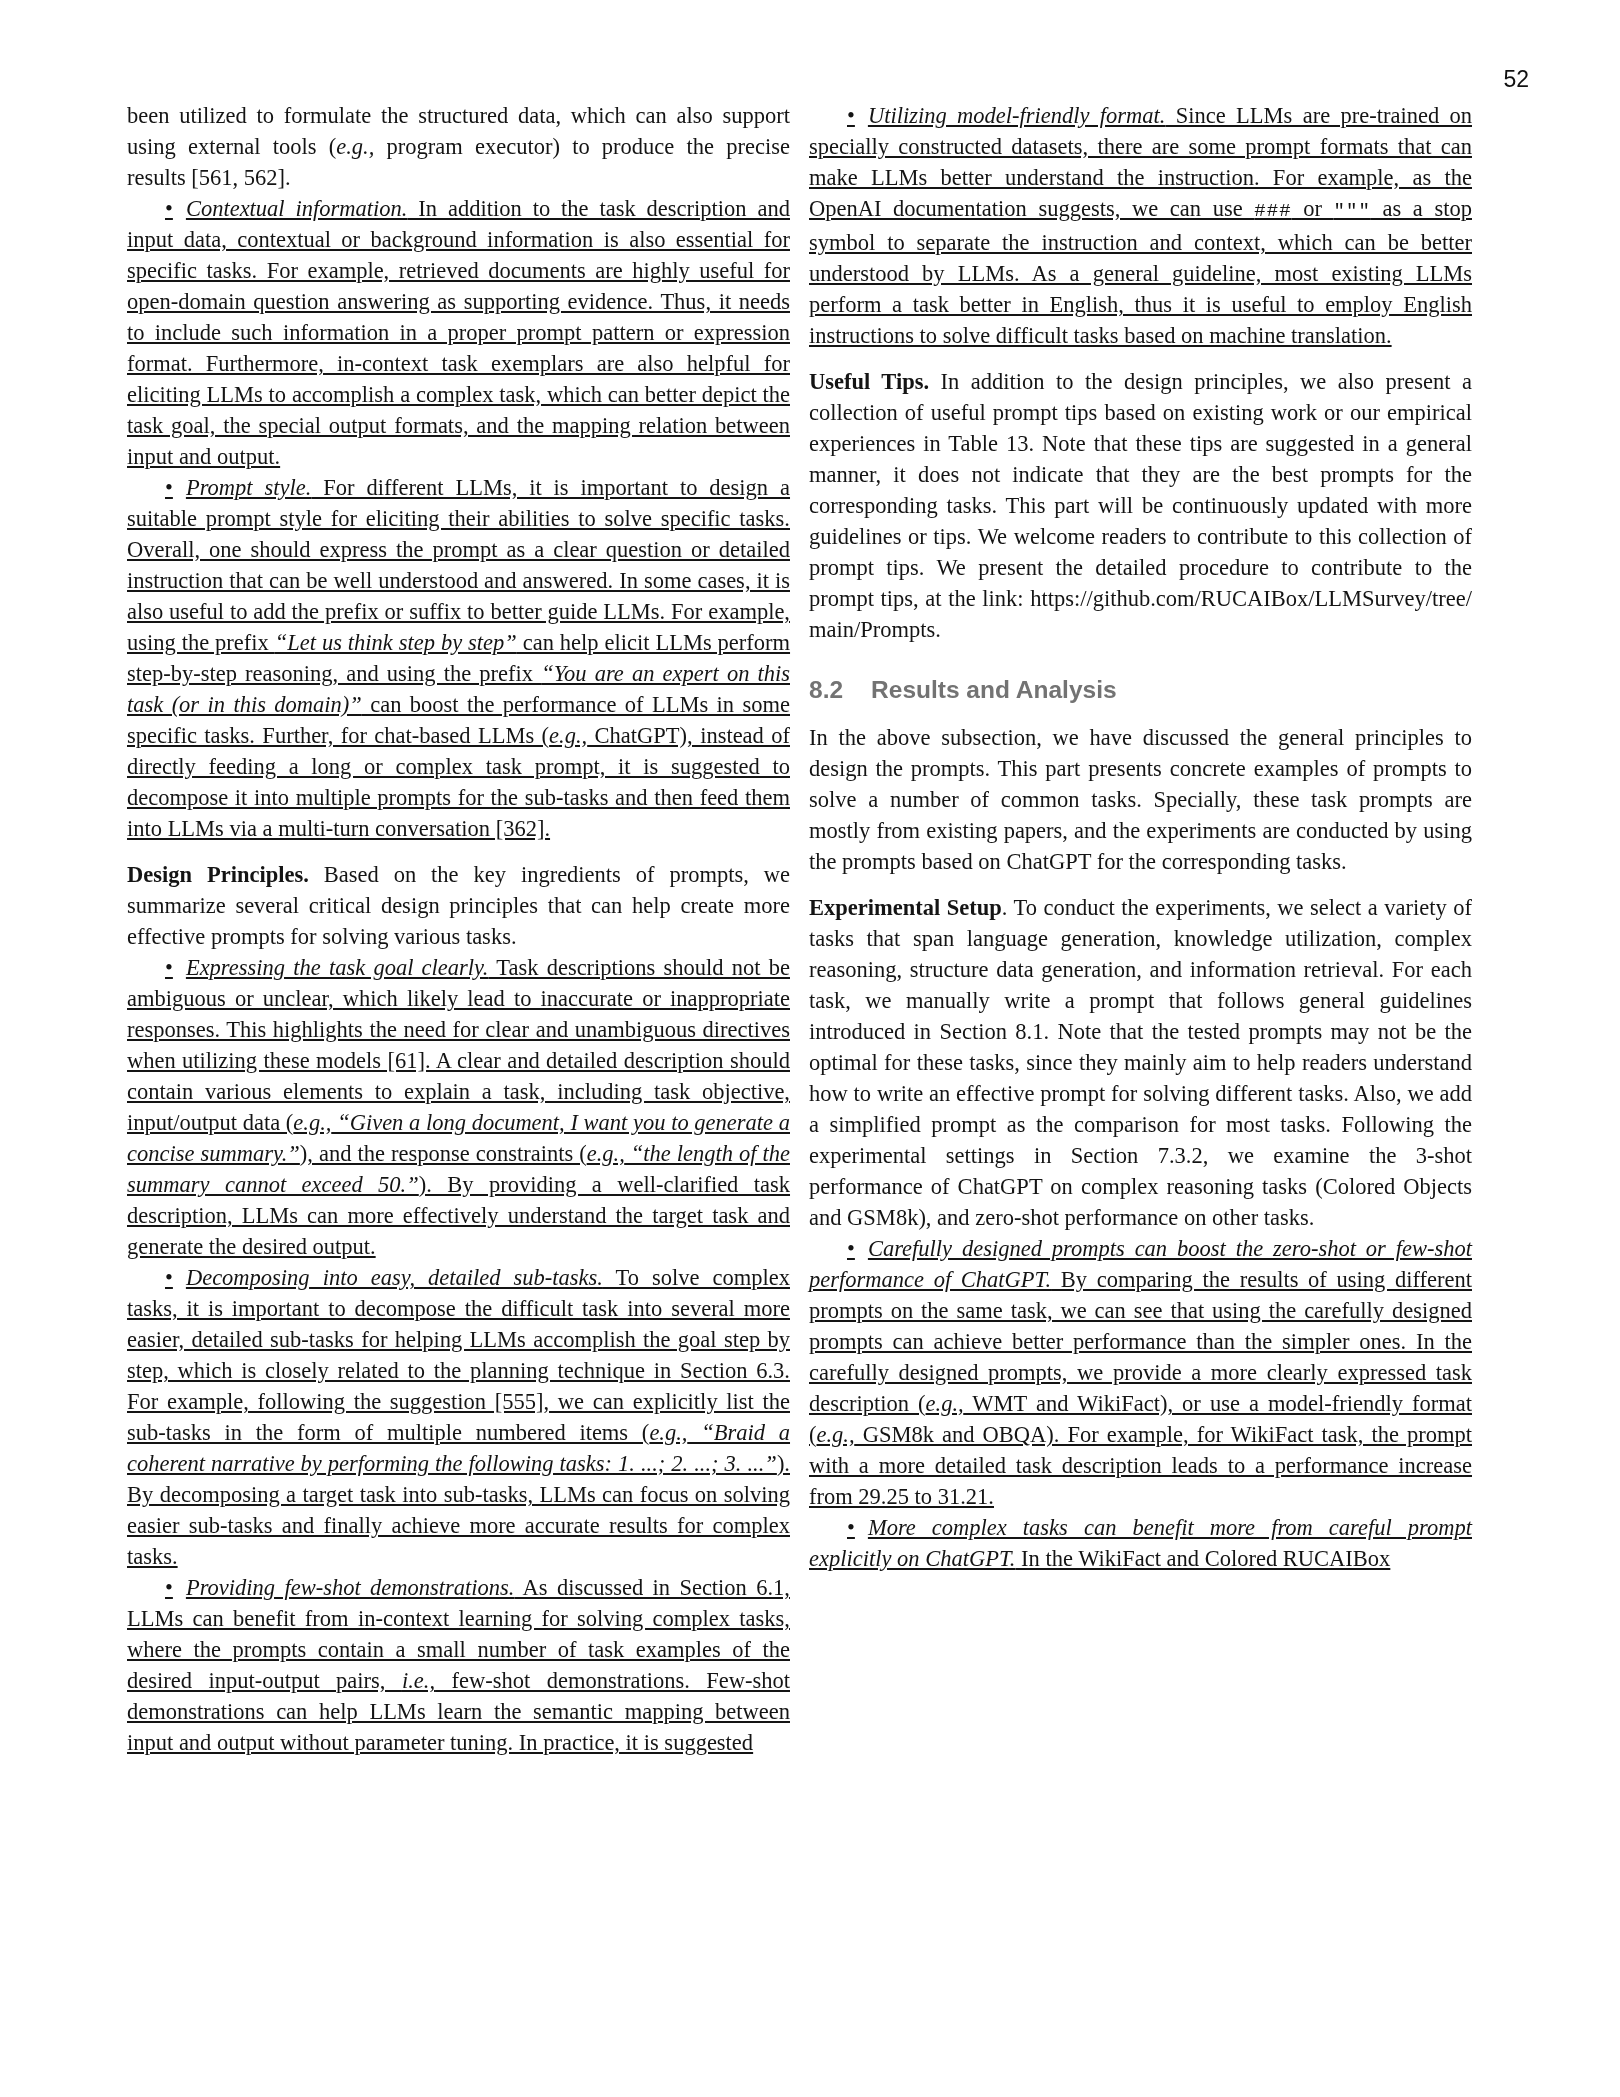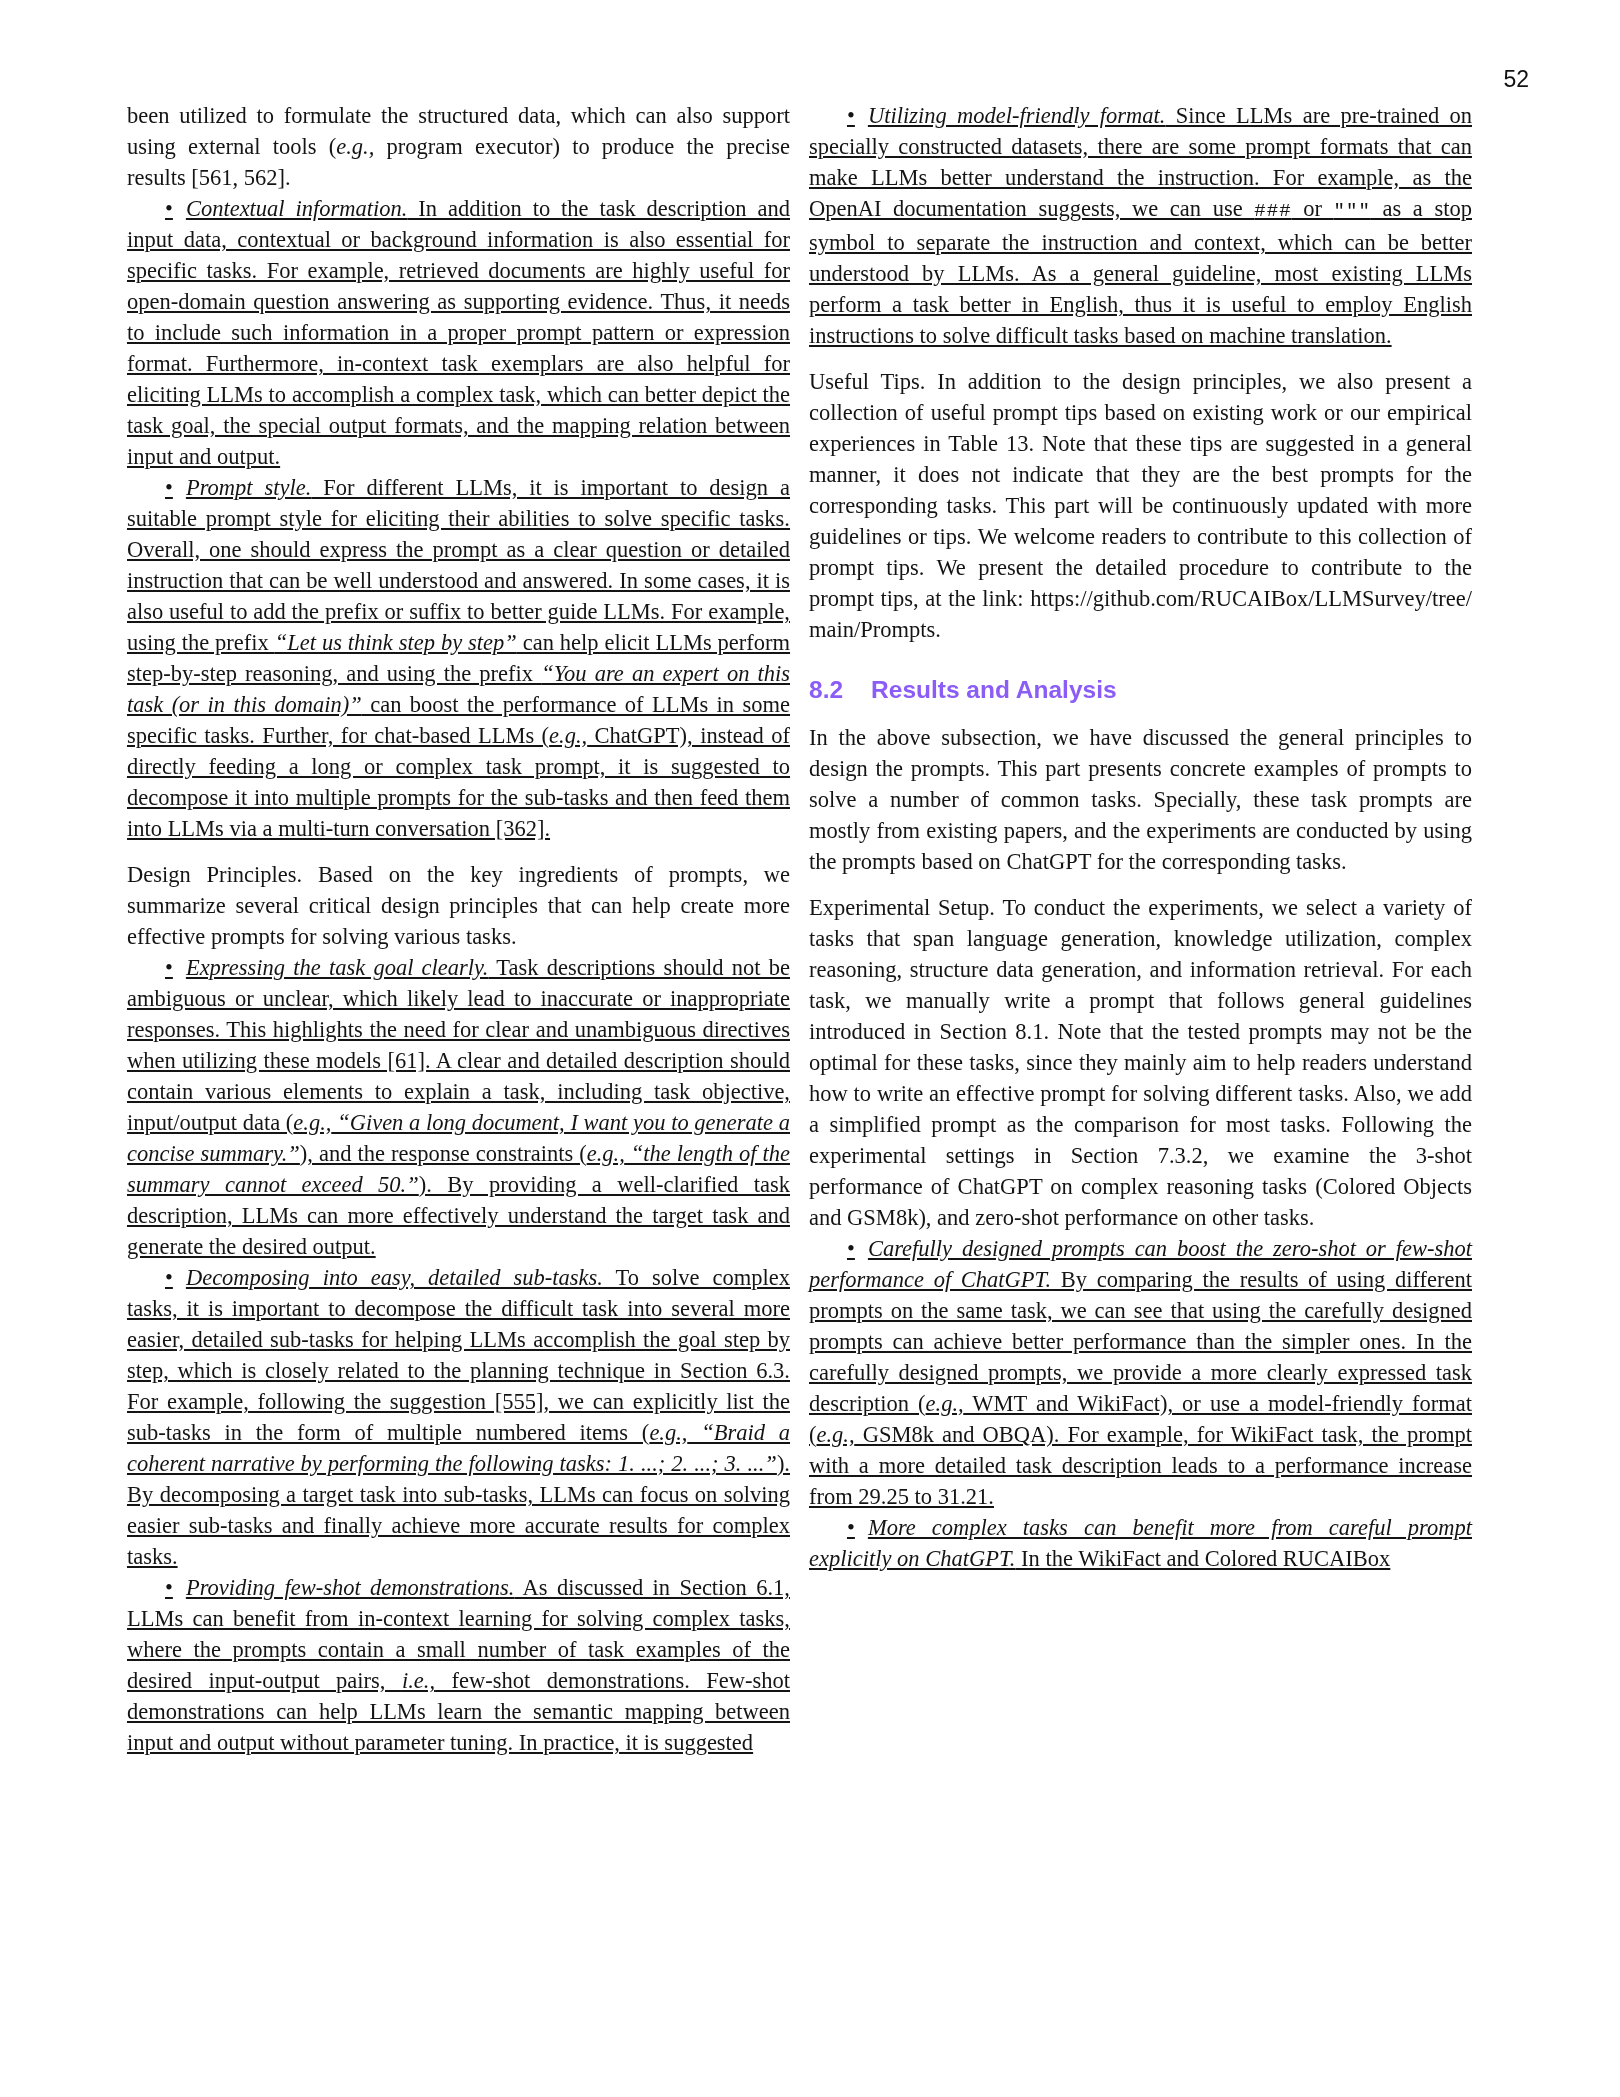--- a/index.html
+++ b/index.html
@@ -30,35 +30,35 @@
     line-height:31px;
     text-align:justify;
     hyphens:auto;-webkit-hyphens:auto;
   }
   .para{margin:0;text-align:justify;}
   .para.bullet{text-indent:38px;text-decoration:underline;}
   .para.space-before{margin-top:15px;}
   .bullet-glyph{margin-right:13px;}
   .seg-normal{font-style:normal;}
   .seg-italic{font-style:italic;}
-  .seg-bold{font-weight:normal;}
+  .seg-bold{font-weight:bold;}
   .seg-mono{
     font-family:"Liberation Mono", monospace;
     font-size:19px;
     letter-spacing:1px;
   }
   .seg-link{word-break:break-all;}
   .section-heading{
     font-family:"Liberation Sans", sans-serif;
     font-size:24.5px;
     font-weight:bold;
     line-height:30px;
     margin:30px 0 17px 0;
     text-align:left;
-    color:#8b5cf6;
+    color:#737373;
   }
   .sec-num{margin-right:28px;}
 </style>
 </head>
 <body>
 
 <div class="page">
   <div class="pagenum">52</div>
   <div class="content">
     <div class="col">

